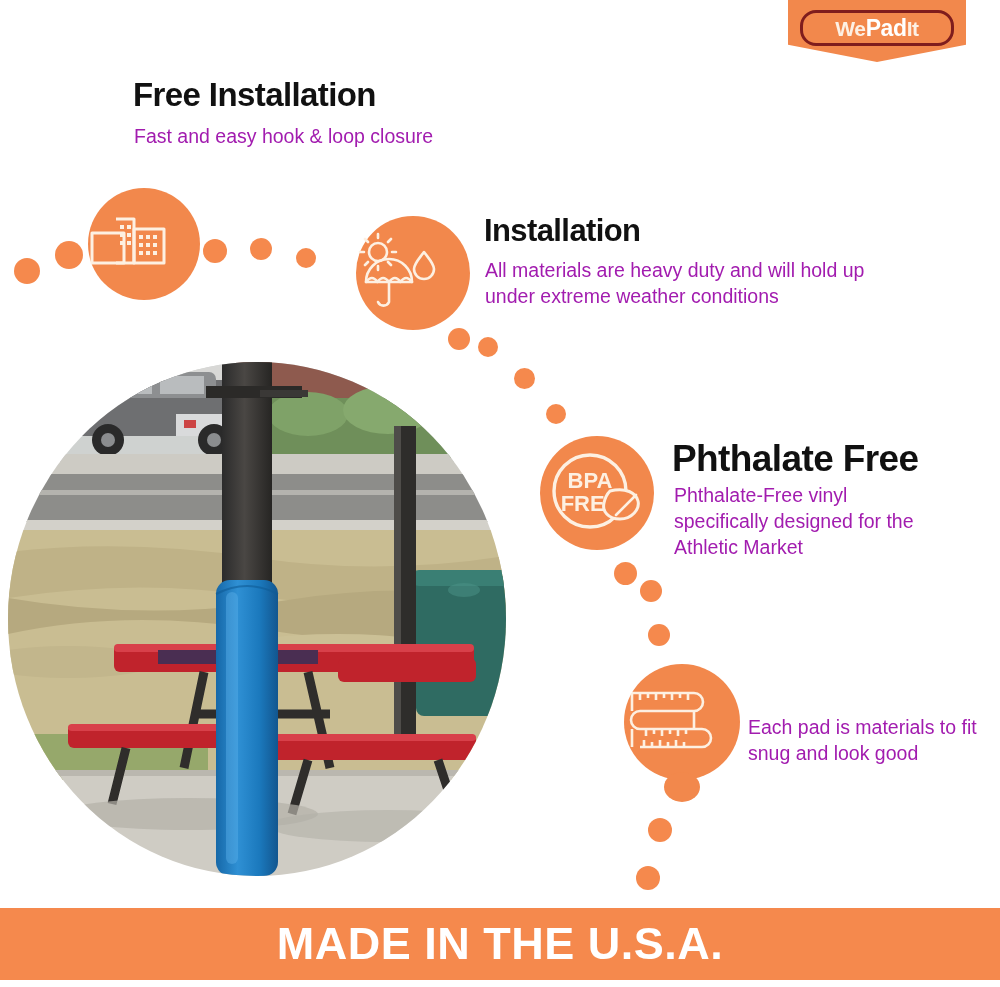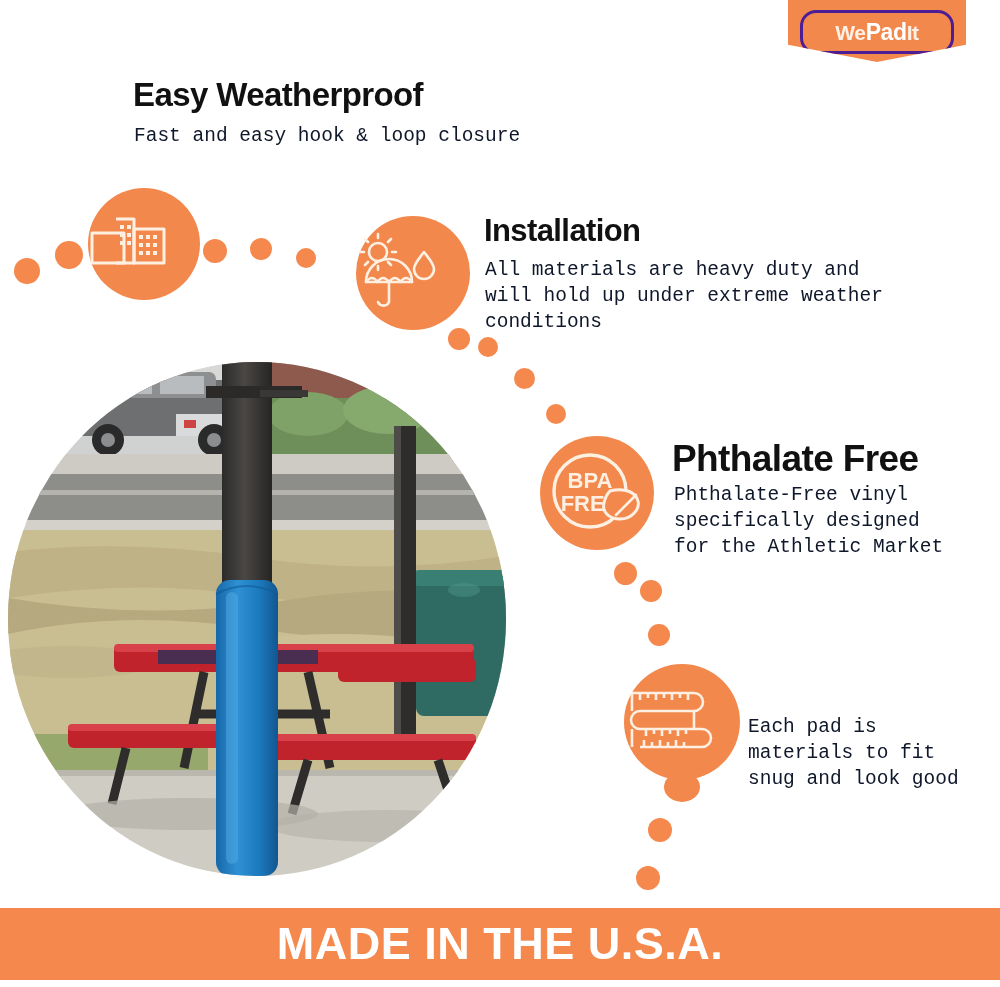--- a/index.html
+++ b/index.html
@@ -27,22 +27,22 @@
     height: 62px;
     background: #f2884c;
     -webkit-clip-path: polygon(0 0, 100% 0, 100% 72%, 50% 100%, 0 72%);
     clip-path: polygon(0 0, 100% 0, 100% 72%, 50% 100%, 0 72%);
   }
   .logo-inner {
     position: absolute;
     top: 10px;
     left: 12px;
     width: 154px;
-    height: 44px;
-    border: 3px solid #4c1d95;
+    height: 36px;
+    border: 3px solid #7f1d1d;
     border-radius: 16px;
     box-sizing: border-box;
     display: flex;
     align-items: center;
     justify-content: center;
   }
   .logo-text {
     font-size: 21px;
     font-weight: bold;
     letter-spacing: -0.4px;
@@ -63,23 +63,22 @@
   .feature-title {
     position: absolute;
     font-weight: bold;
     color: #111111;
     letter-spacing: -0.6px;
     line-height: 1.05;
     white-space: nowrap;
   }
   .feature-desc {
     position: absolute;
-    color: #0f172a;
+    color: #a21caf;
     line-height: 1.33;
-    font-family: Liberation Mono, monospace;
   }
 
   #t-install { left: 133px; top: 78px;  font-size: 33px; }
   #d-install { left: 134px; top: 124px; font-size: 19.5px; width: 420px; }
 
   #t-weather { left: 484px; top: 215px; font-size: 31px; }
   #d-weather { left: 485px; top: 258px; font-size: 19.5px; width: 430px; }
 
   #t-phth    { left: 672px; top: 440px; font-size: 37px; }
   #d-phth    { left: 674px; top: 483px; font-size: 19.5px; width: 270px; }
@@ -143,21 +142,21 @@
 <div id="page">
 
   <div class="logo-banner">
     <div class="logo-inner">
       <div class="logo-text">
         <span class="logo-we">We</span><span class="logo-pad">Pad</span><span class="logo-it">It</span>
       </div>
     </div>
   </div>
 
-  <div class="feature-title" id="t-install">Easy Weatherproof</div>
+  <div class="feature-title" id="t-install">Free Installation</div>
   <div class="feature-desc" id="d-install">Fast and easy hook &amp; loop closure</div>
 
   <div class="dot" style="left:14px;  top:258px; width:26px; height:26px;"></div>
   <div class="dot" style="left:55px;  top:241px; width:28px; height:28px;"></div>
 
   <div class="icon-circle" style="left:88px; top:188px; width:112px; height:112px;">
     <svg width="80" height="70" viewBox="0 0 80 70">
       <g fill="none" stroke="#fdf0e2" stroke-width="3" stroke-linejoin="round">
         <rect x="4" y="24" width="32" height="30"></rect>
         <path d="M28 10 h18 v44 h-18"></path>

